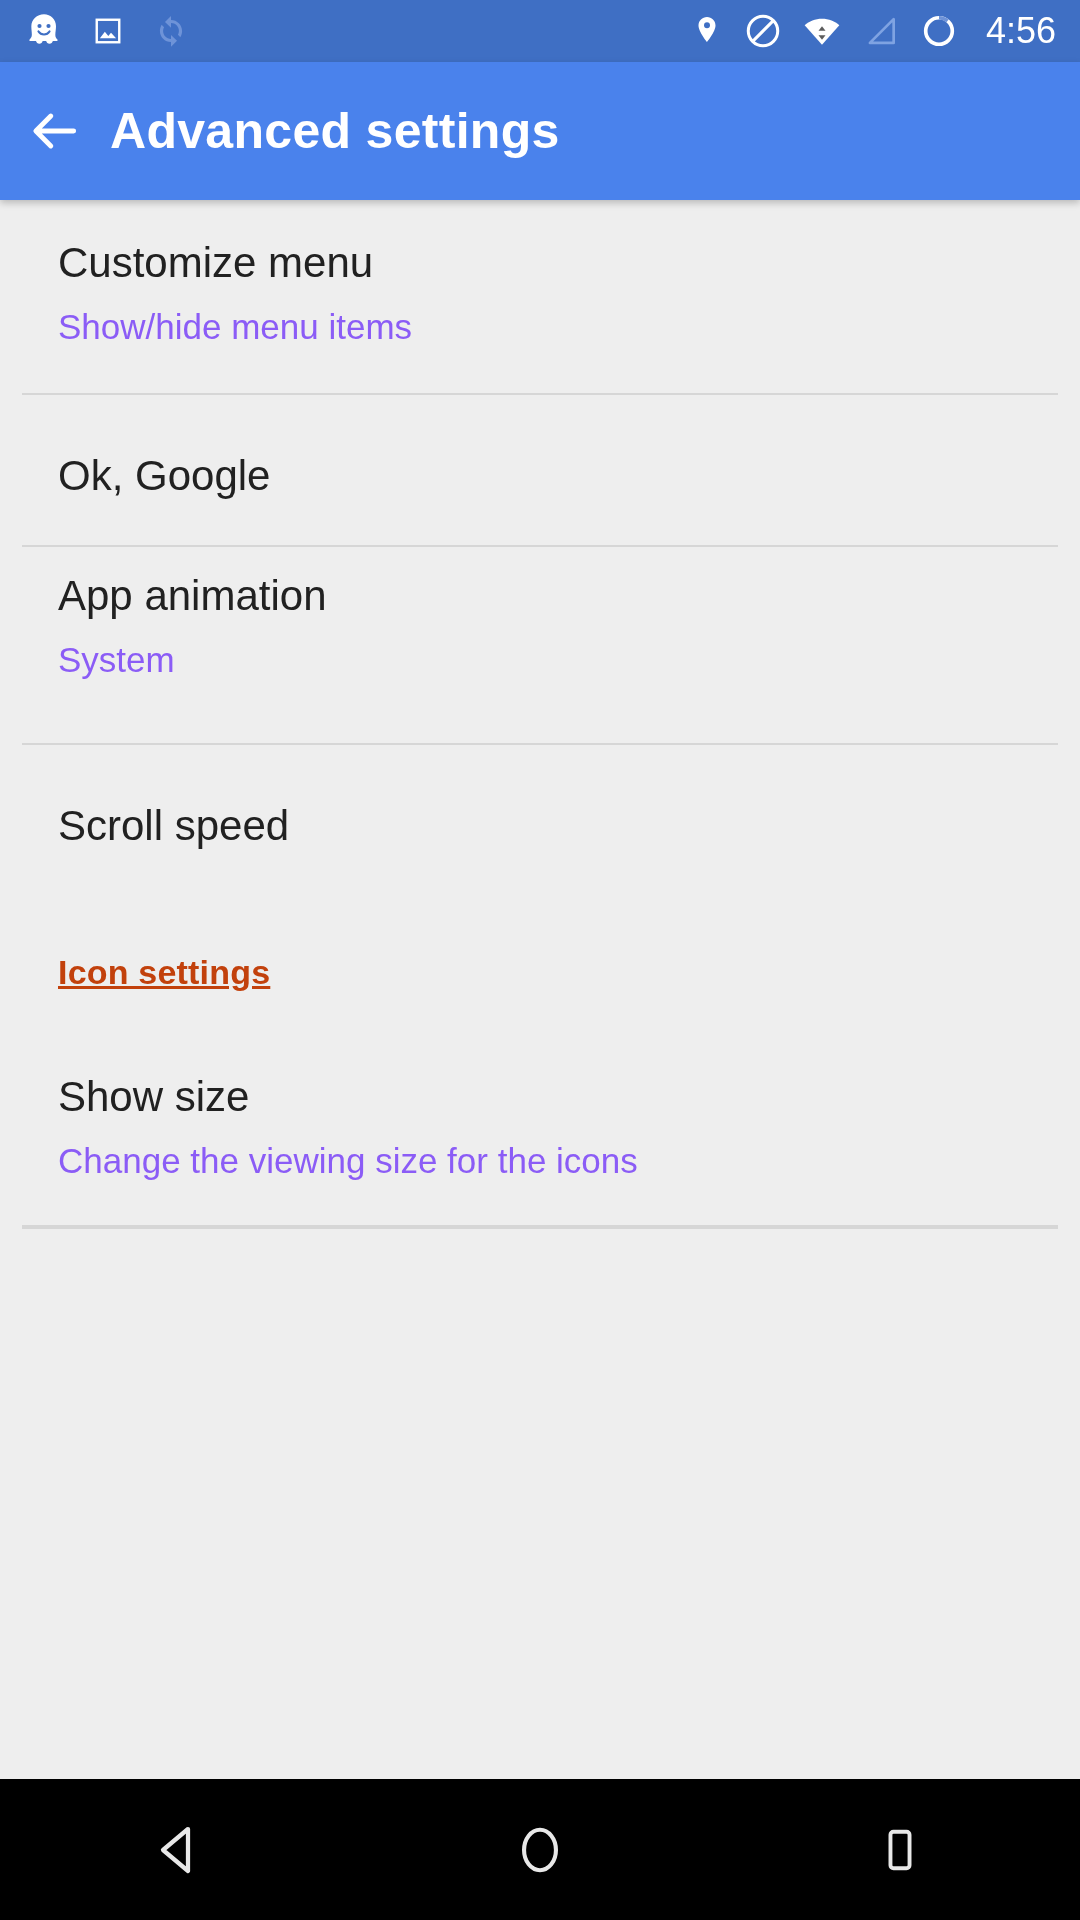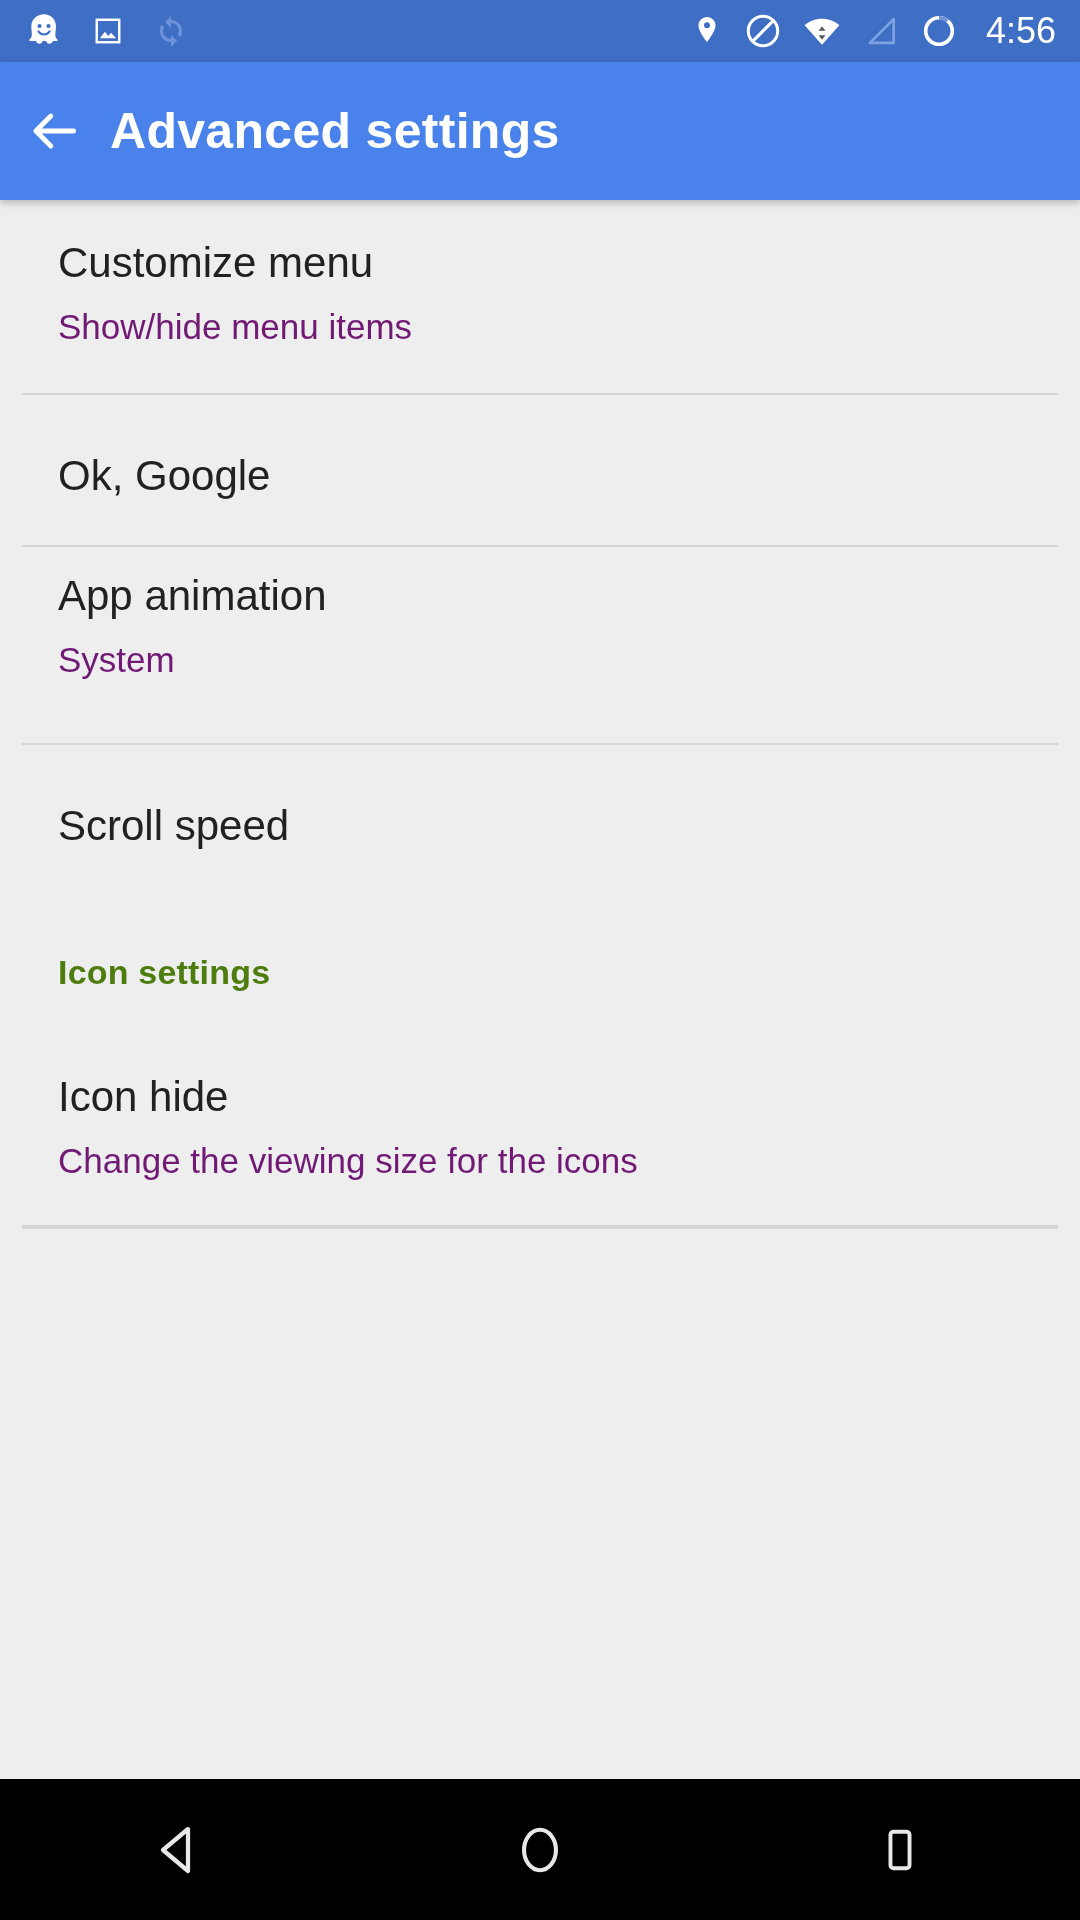--- a/index.html
+++ b/index.html
@@ -99,37 +99,38 @@
     cursor: pointer;
   }
   .pref-title {
     color: #212121;
     font-size: 42px;
     font-weight: 400;
     line-height: 1.0;
     letter-spacing: 0px;
   }
   .pref-summary {
-    color: #701a75;
+    color: #8b5cf6;
     font-size: 35px;
     font-weight: 400;
     line-height: 1.18;
     letter-spacing: 0px;
   }
   .divider {
     height: 2px;
     background: #D6D6D6;
     margin: 0 22px;
   }
   .section-header {
-    color: #4d7c0f;
+    color: #c2410c;
     font-size: 34px;
     font-weight: 700;
     letter-spacing: 0.2px;
     padding: 0 58px;
+    text-decoration: underline;
   }
 
   
   .r1 { padding-top: 42px;  padding-bottom: 46px; }
   .r2 { padding-top: 60px;  padding-bottom: 26px; border-radius: 22px; }
   .r3 { padding-top: 28px;  padding-bottom: 62px; }
   .r4 { padding-top: 60px;  padding-bottom: 14px; }
   .r5 { padding-top: 38px;  padding-bottom: 44px; }
   .r6 { padding-top: 58px;  padding-bottom: 58px; }
   .gap-title { margin-bottom: 22px; }
@@ -257,21 +258,21 @@
     </div>
     <div class="divider"></div>
 
     <div class="pref-row r4">
       <div class="pref-title gap-title">Scroll speed</div>
     </div>
 
     <div class="section-header sec-pad">Icon settings</div>
 
     <div class="pref-row r5">
-      <div class="pref-title gap-title">Icon hide</div>
+      <div class="pref-title gap-title">Show size</div>
       <div class="pref-summary">Change the viewing size for the icons</div>
     </div>
     <div class="divider"></div>
 
     <div class="divider"></div>
 
   </div>
 
   <div class="nav-bar">
 

